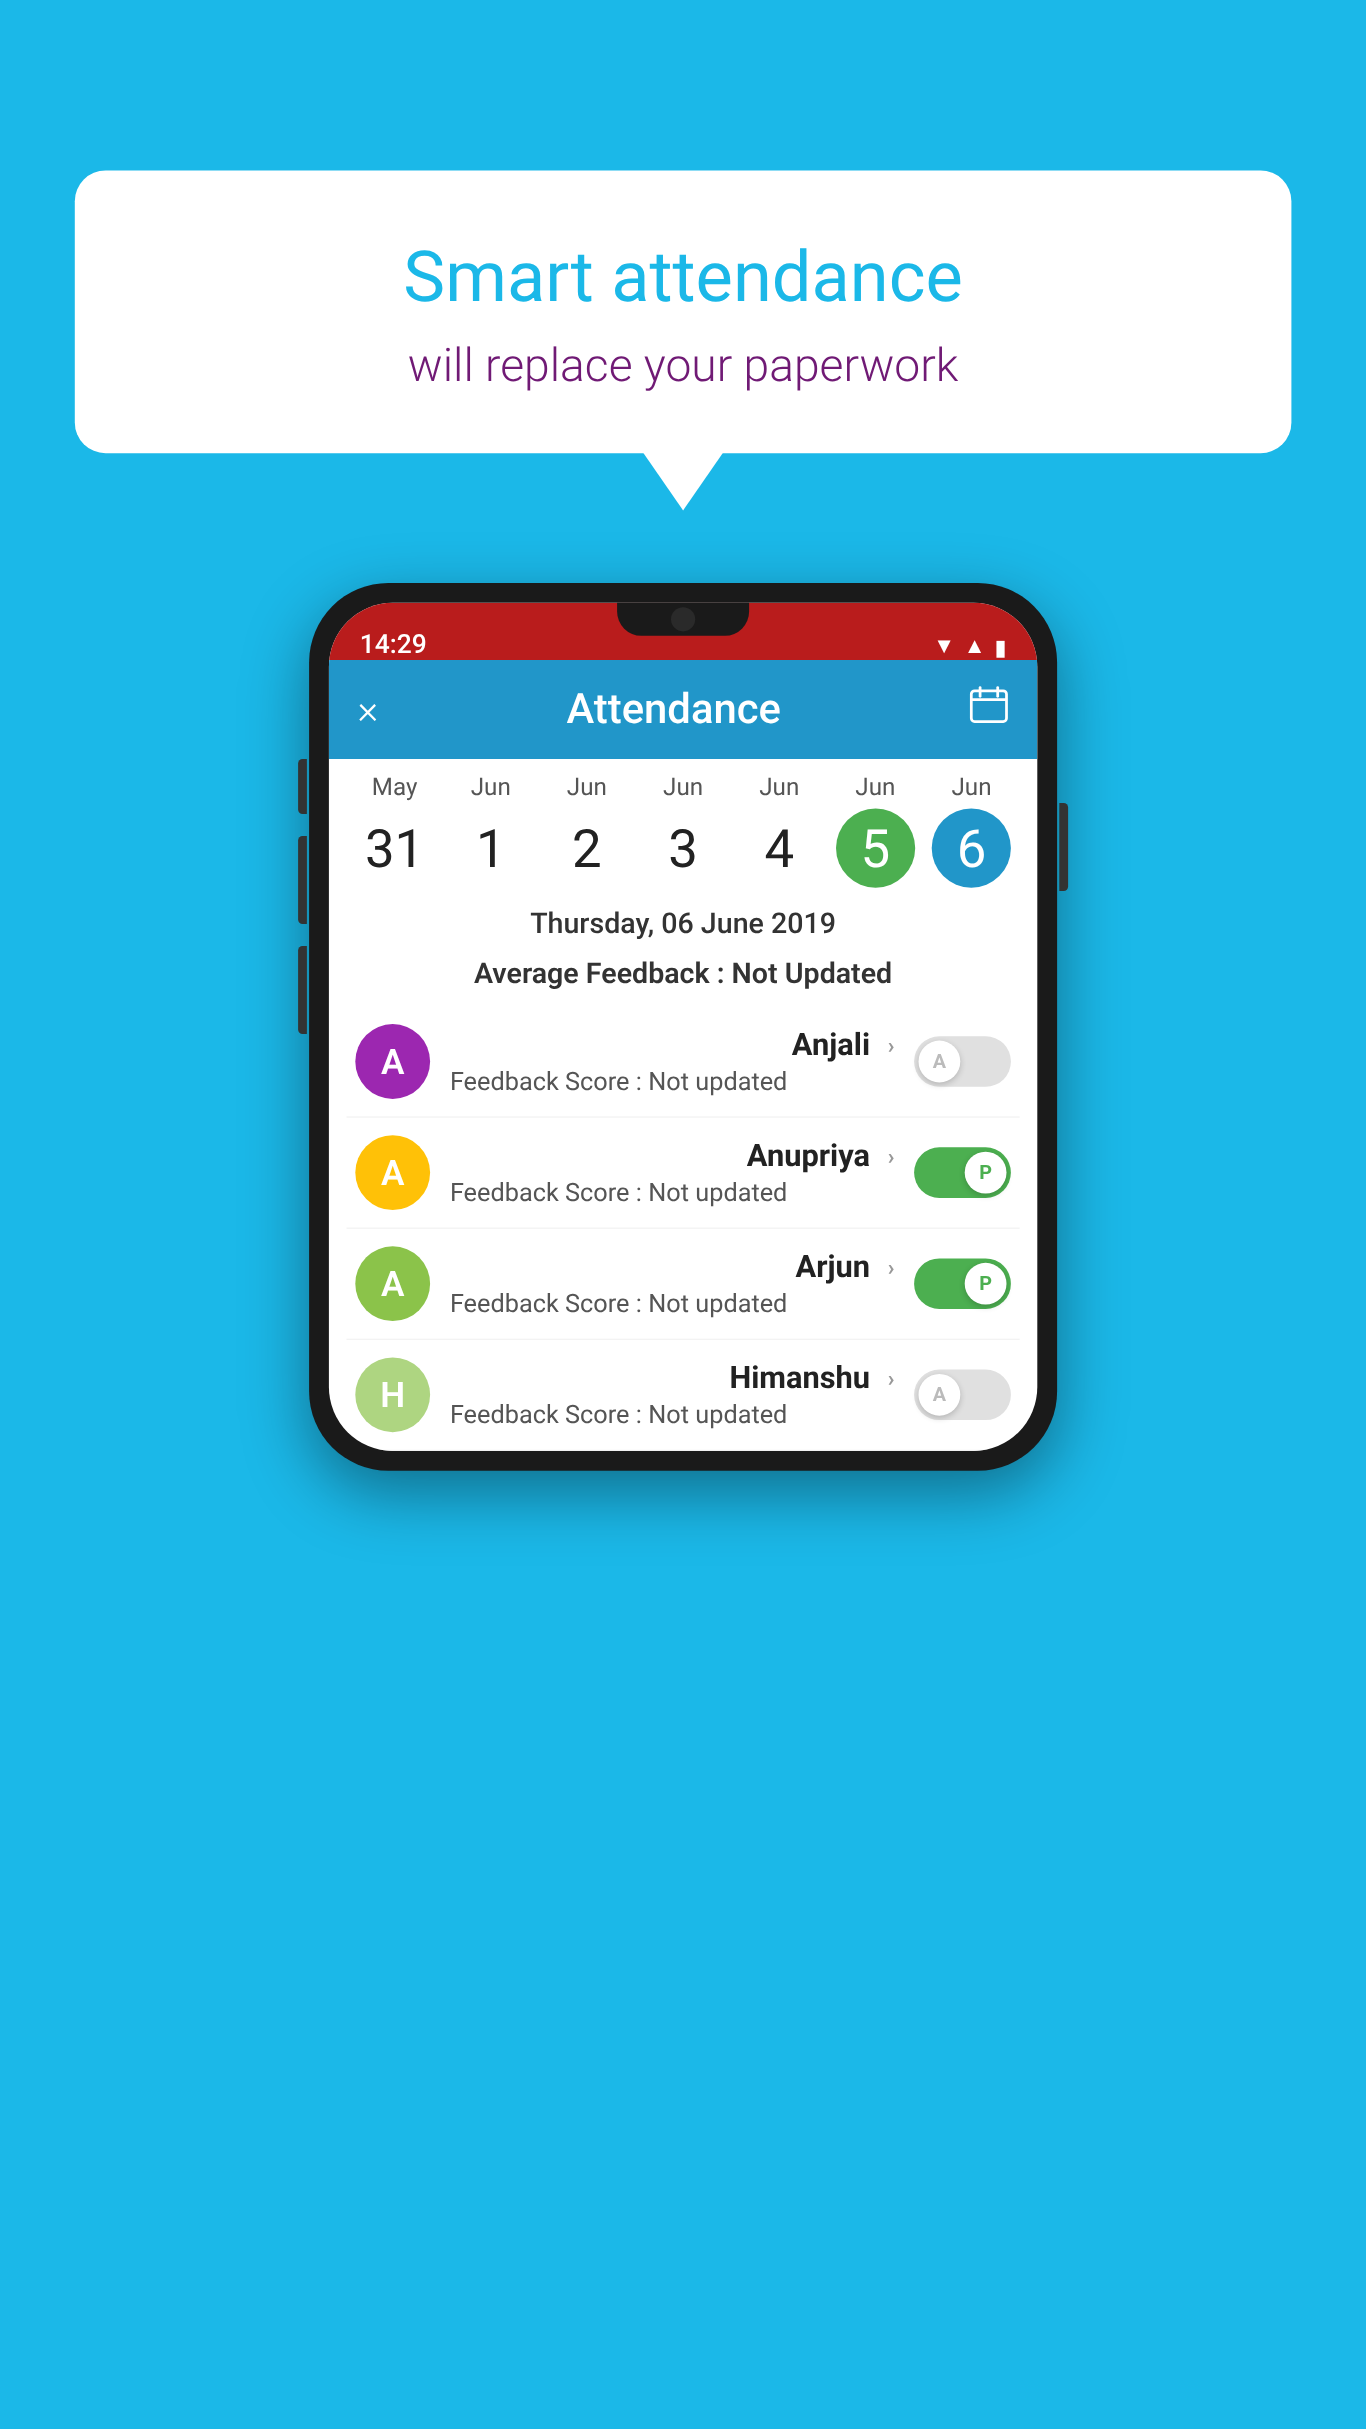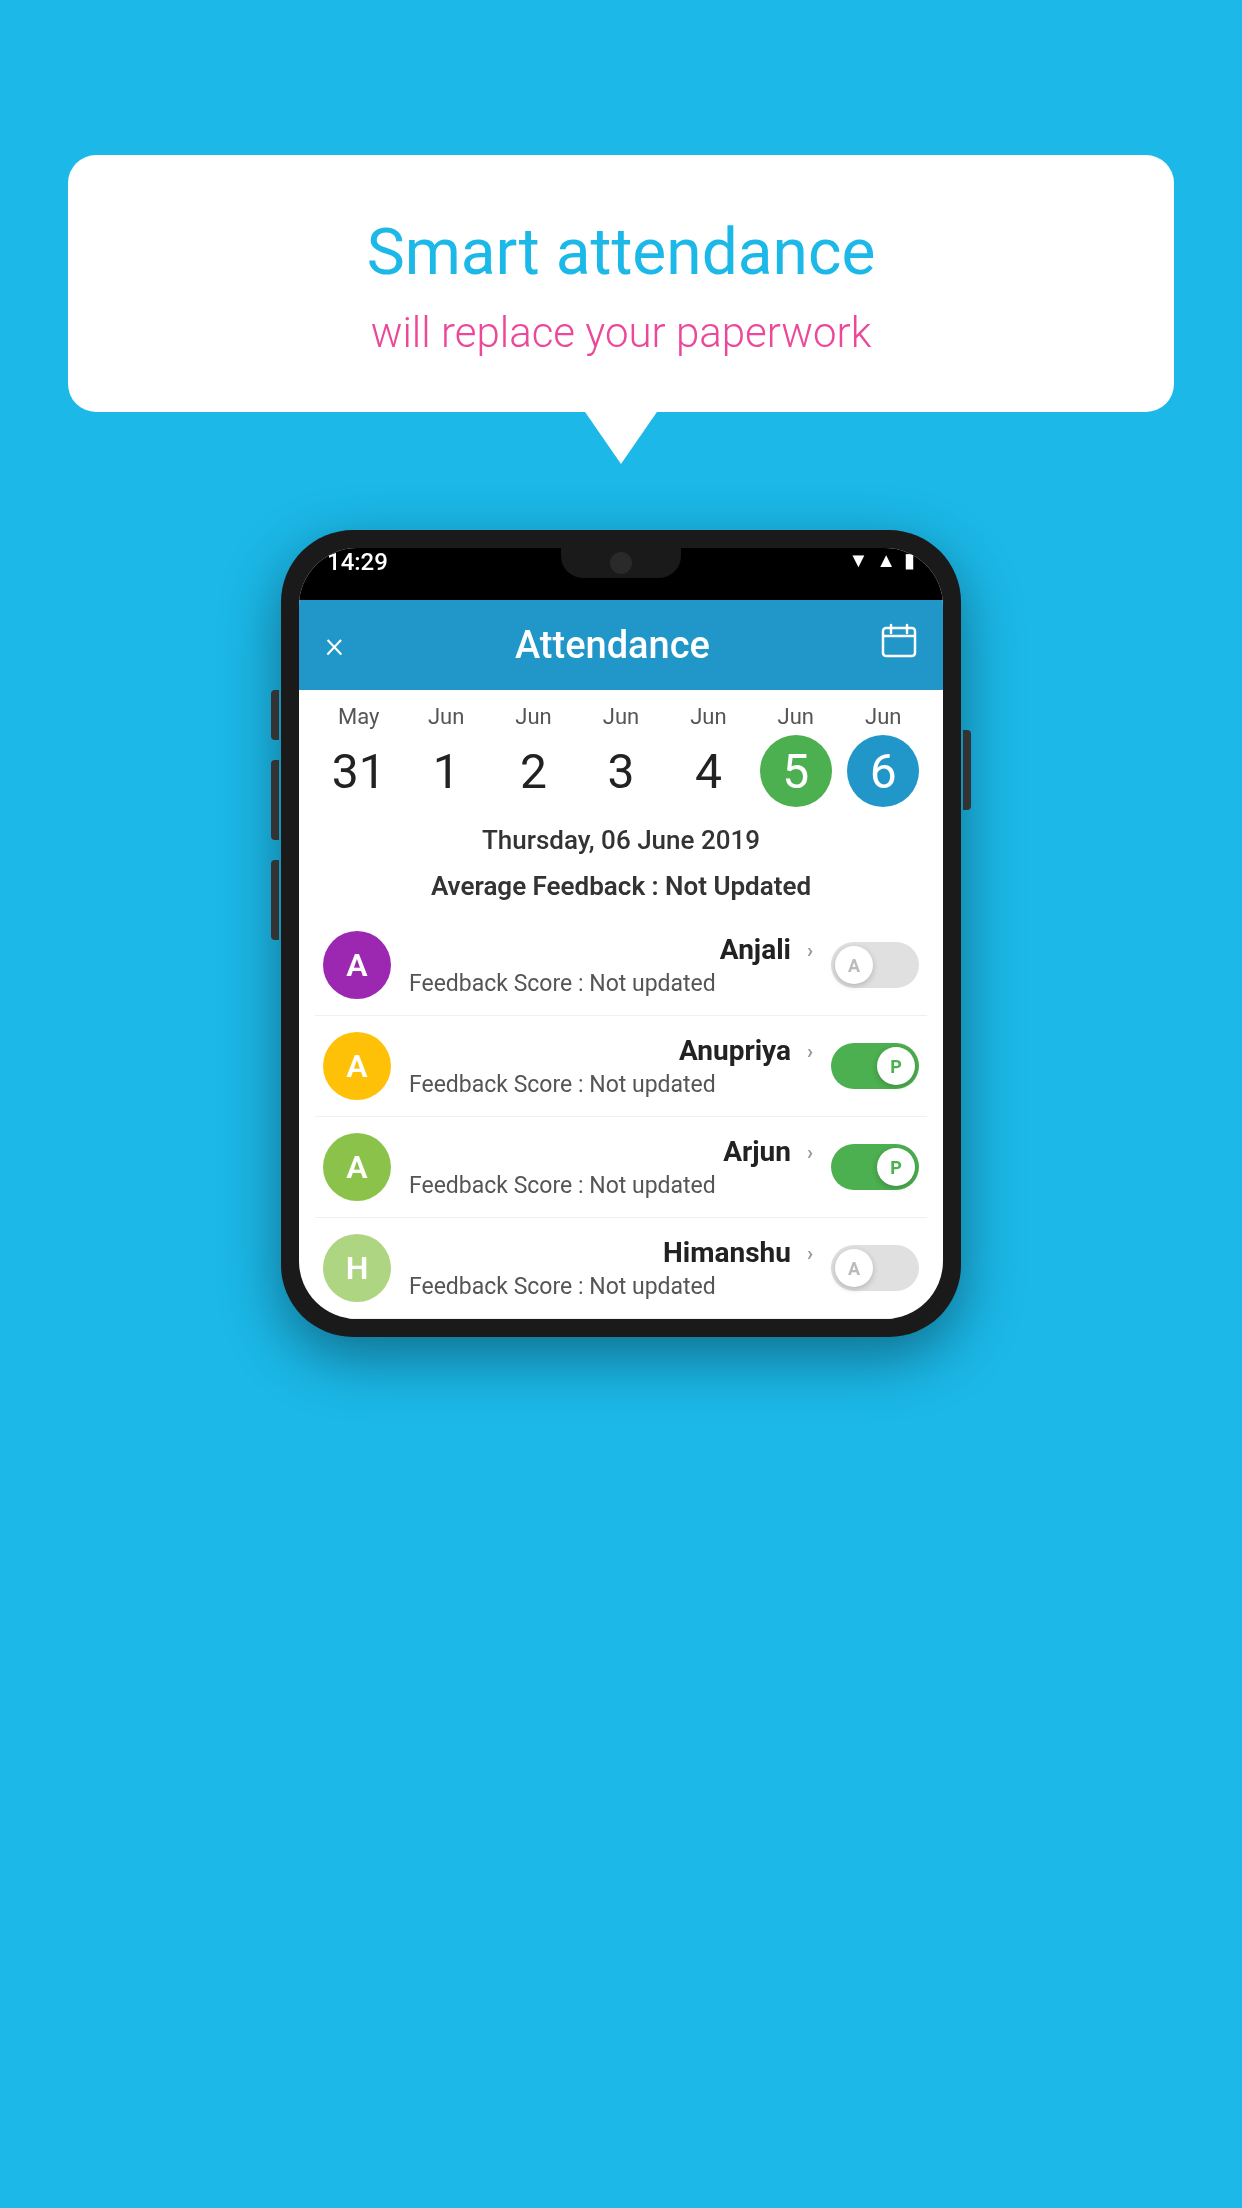--- a/index.html
+++ b/index.html
@@ -44,21 +44,21 @@
 
     .bubble-title {
       font-size: 64px;
       color: #1BB8E8;
       font-weight: 400;
       margin-bottom: 18px;
     }
 
     .bubble-subtitle {
       font-size: 42px;
-      color: #ec4899;
+      color: #701a75;
       font-weight: 300;
     }
 
     
     .phone-container {
       position: absolute;
       top: 530px;
       left: 50%;
       transform: translateX(-50%);
       width: 680px;
@@ -95,24 +95,24 @@
 
     .phone-screen {
       background: white;
       border-radius: 58px;
       overflow: hidden;
       position: relative;
     }
 
     
     .status-bar {
-      background: #000000;
+      background: #b91c1c;
       height: 52px;
       display: flex;
-      align-items: flex-start;
+      align-items: flex-end;
       justify-content: space-between;
       padding: 0 28px;
     }
 
     .status-time {
       color: white;
       font-size: 24px;
       font-weight: 500;
     }
 

